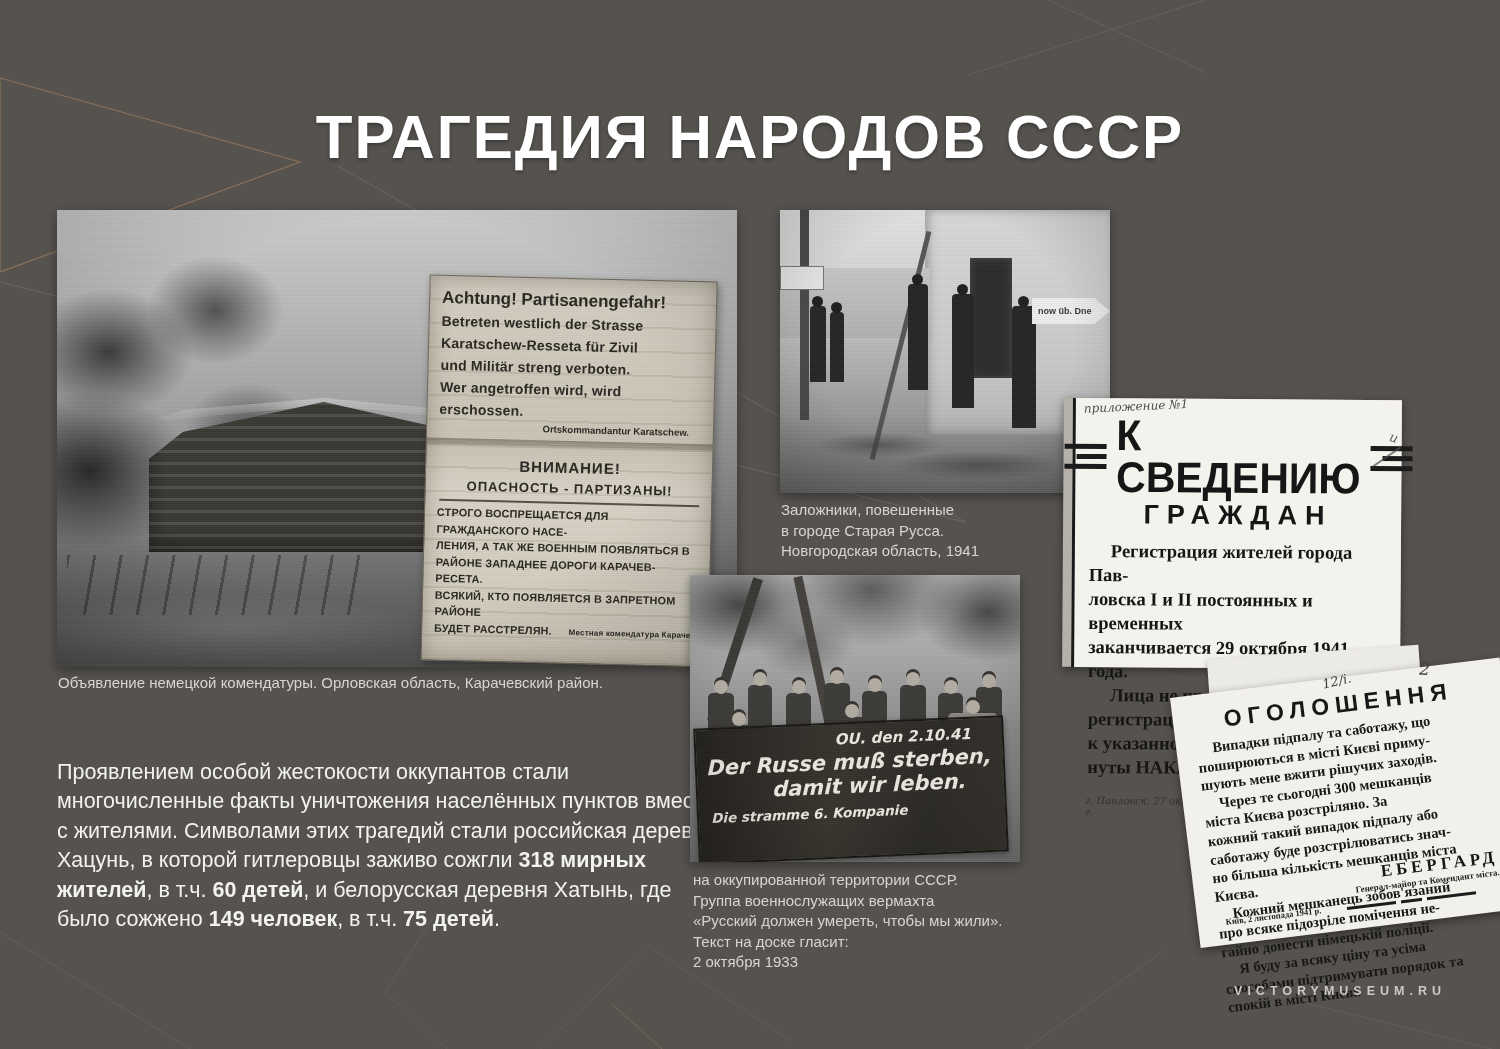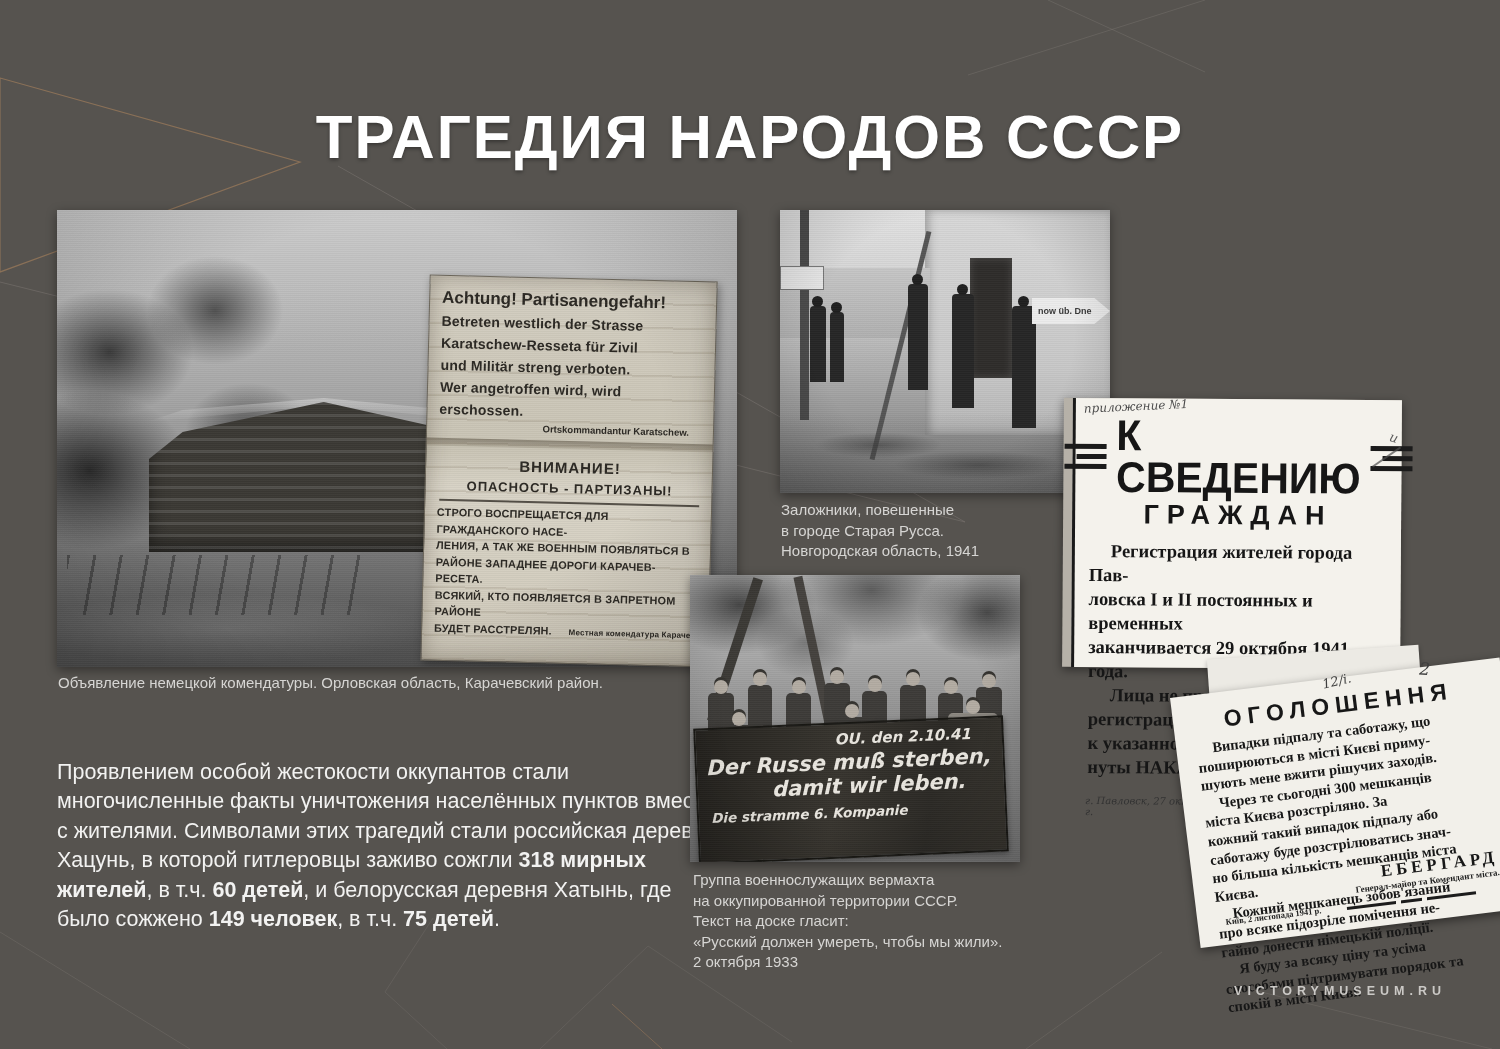--- a/index.html
+++ b/index.html
@@ -267,24 +267,24 @@
     <div class="abs chalkboard">
       <div class="chalk-inner">
         <div class="cb-date">OU. den 2.10.41</div>
         <div class="cb-l1">Der Russe muß sterben,</div>
         <div class="cb-l2">damit wir leben.</div>
         <div class="cb-l3">Die stramme 6. Kompanie</div>
       </div>
     </div>
   </div>
   <div id="caption-group" class="caption">
+    <div>на оккупированной территории СССР.</div>
     <div>Группа военнослужащих вермахта</div>
-    <div>на оккупированной территории СССР.</div>
+    <div>«Русский должен умереть, чтобы мы жили».</div>
     <div>Текст на доске гласит:</div>
-    <div>«Русский должен умереть, чтобы мы жили».</div>
     <div>2 октября 1933</div>
   </div>
 
   <div id="doc-reg">
     <div class="reg-paper">
       <div class="reg-hw">приложение №1</div>
       <div class="reg-hw2">и</div>
       <div class="reg-stroke"></div>
       <div class="reg-head">
         <span class="bars">

